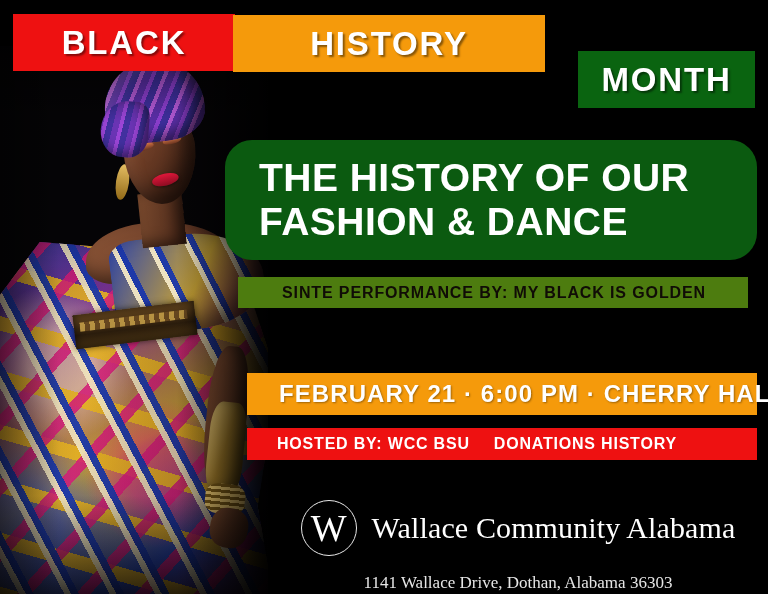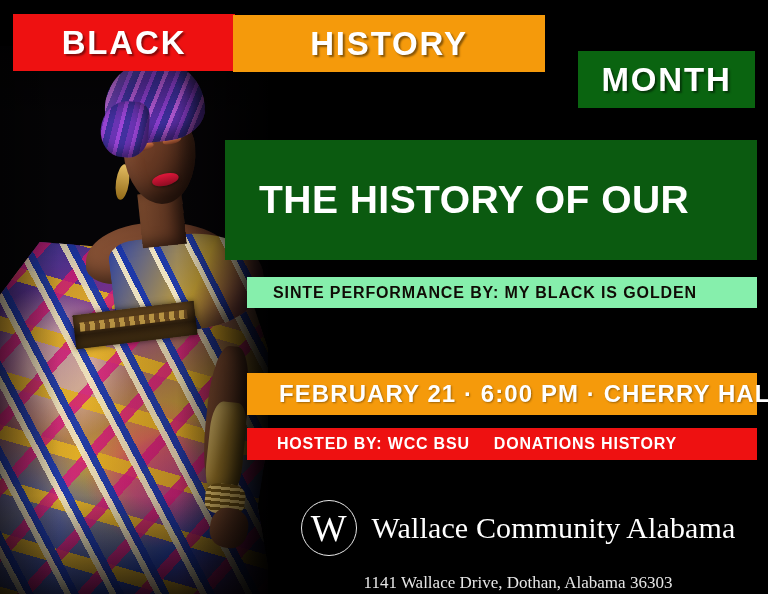--- a/index.html
+++ b/index.html
@@ -96,28 +96,28 @@
   .chip{position:absolute;display:flex;align-items:center;justify-content:center;
     font-weight:700;letter-spacing:.055em;color:#fff;
     text-shadow:2px 2px 2px rgba(0,0,0,.45);}
   #chip-black{left:13px;top:14px;width:222px;height:57px;background:#EE1111;font-size:33px;}
   #chip-history{left:233px;top:15px;width:312px;height:57px;background:#F59A0B;font-size:33px;text-align:right;}
   #chip-month{left:578px;top:15px;width:177px;height:57px;background:#0A6410;font-size:33px;margin-top:36px;}
 
   
   #title-block{position:absolute;left:225px;top:140px;width:532px;height:120px;
     background:#0B5A10;display:flex;flex-direction:column;justify-content:center;
-    padding-left:34px;box-sizing:border-box;}
+    padding-left:34px;box-sizing:border-box;border-radius:27px;}
   #title-block .ln{color:#fff;font-weight:700;font-size:39px;line-height:1.12;
     letter-spacing:.012em;white-space:nowrap;}
 
   
   .banner{position:absolute;display:flex;align-items:center;font-weight:700;white-space:nowrap;}
-  #banner-performance{left:247px;top:277px;width:510px;height:31px;background:#86efac;
-    color:#100C06;font-size:16px;letter-spacing:.055em;padding-left:26px;box-sizing:border-box;}
+  #banner-performance{left:238px;top:277px;width:510px;height:31px;background:#4d7c0f;
+    color:#100C06;font-size:16px;letter-spacing:.055em;padding-left:44px;box-sizing:border-box;}
   #banner-date{left:247px;top:373px;width:510px;height:42px;background:#F59A0B;
     color:#fff;font-size:24px;letter-spacing:.045em;padding-left:32px;box-sizing:border-box;
     text-shadow:1px 1px 2px rgba(0,0,0,.35);}
   #banner-hosted{left:247px;top:428px;width:510px;height:32px;background:#EE1111;
     color:#fff;font-size:16px;letter-spacing:.05em;padding-left:30px;box-sizing:border-box;}
   #banner-hosted .gap{display:inline-block;width:24px;}
 
   
   #footer{position:absolute;left:268px;top:500px;width:500px;height:90px;
     display:flex;flex-direction:column;align-items:center;}
@@ -155,20 +155,21 @@
     <div class="headwrap"></div>
     <div class="ph-vig"></div>
   </div>
 
   <div class="chip" id="chip-black">BLACK</div>
   <div class="chip" id="chip-history">HISTORY</div>
   <div class="chip" id="chip-month">MONTH</div>
 
   <div id="title-block">
     <div class="ln">THE HISTORY OF OUR</div>
+    <div class="ln">FASHION &amp; DANCE</div>
   </div>
 
   <div class="banner" id="banner-performance">SINTE PERFORMANCE BY: MY BLACK IS GOLDEN</div>
 
   <div class="banner" id="banner-date">FEBRUARY 21 · 6:00 PM · CHERRY HALL</div>
 
   <div class="banner" id="banner-hosted">
     <span>HOSTED BY: WCC BSU</span>
     <span class="gap"></span>
     <span>DONATIONS HISTORY</span>

